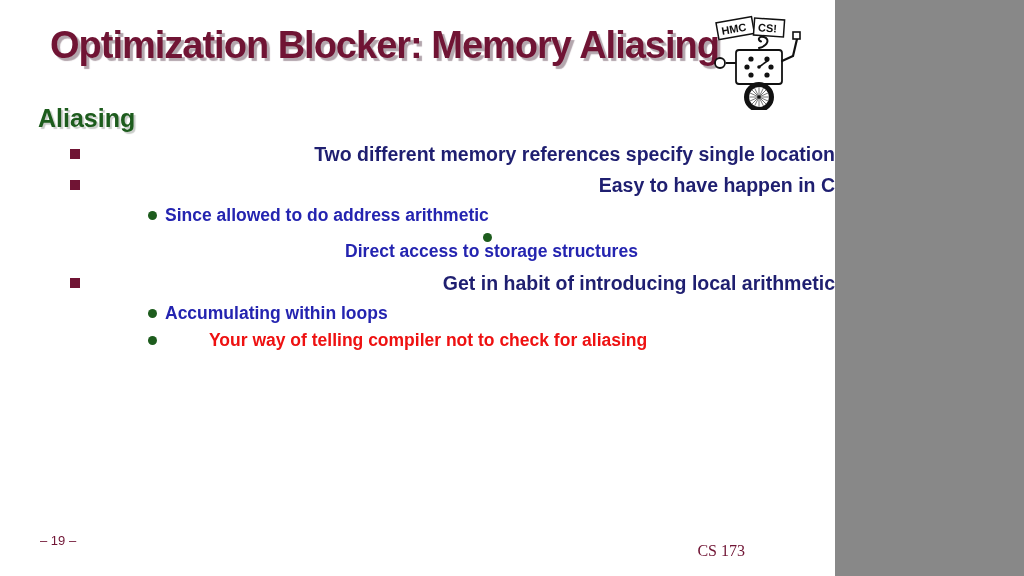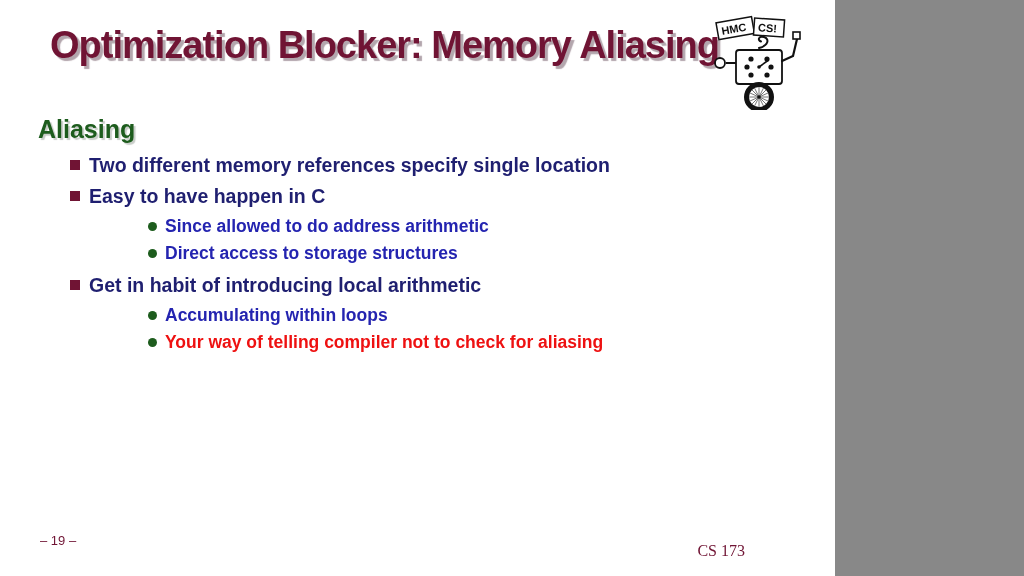--- a/index.html
+++ b/index.html
@@ -26,39 +26,39 @@
   .logo {
     position: absolute;
     top: 6px;
     right: 22px;
     width: 104px;
     height: 104px;
   }
   .content {
     position: absolute;
     left: 0;
-    top: 116px;
+    top: 105px;
     right: 0;
   }
   .heading {
     margin: 0 0 13px 38px;
     font-size: 25px;
     font-weight: bold;
     line-height: 26px;
     color: var(--green, #1d5c1d);
     text-shadow: 2px 2px 1px var(--shadow-gray-light, #c9cdc9);
   }
   .bullet {
     display: flex;
     align-items: center;
     white-space: nowrap;
   }
-  .b1 { padding-left: 70px; margin-bottom: 11px; font-size: 19.5px; line-height: 20px; font-weight: bold; color: var(--navy, #1f1f70); }
+  .b1 { padding-left: 70px; margin-bottom: 11px; font-size: 19.5px; line-height: 20px; font-weight: bold; color: var(--navy, #1f1f70); justify-content: space-between; }
   .b2 { padding-left: 100px; margin-bottom: 9px; font-size: 17.5px; line-height: 18px; font-weight: bold; color: var(--blue, #2424b0); margin-left: 48px; }
-  .b2.red { color: var(--red, #ee1111); }
+  .b2.red { color: var(--red, #ee1111); gap: 44px; }
   .sq {
     flex: 0 0 auto;
     width: 10px; height: 10px;
     margin-right: 9px;
     background: var(--maroon, #701434);
   }
   .dot {
     flex: 0 0 auto;
     width: 9px; height: 9px;
     margin-right: 8px;
@@ -152,21 +152,21 @@
     <div class="bullet b1">
       <span class="sq"></span>
       <span>Easy to have happen in C</span>
     </div>
 
     <div class="bullet b2">
       <span class="dot"></span>
       <span>Since allowed to do address arithmetic</span>
     </div>
 
-    <div class="bullet b2" style="margin-bottom:13px;">
+    <div class="bullet b2" style="margin-bottom:13px;flex-direction:column;">
       <span class="dot"></span>
       <span>Direct access to storage structures</span>
     </div>
 
     <div class="bullet b1">
       <span class="sq"></span>
       <span>Get in habit of introducing local arithmetic</span>
     </div>
 
     <div class="bullet b2">

